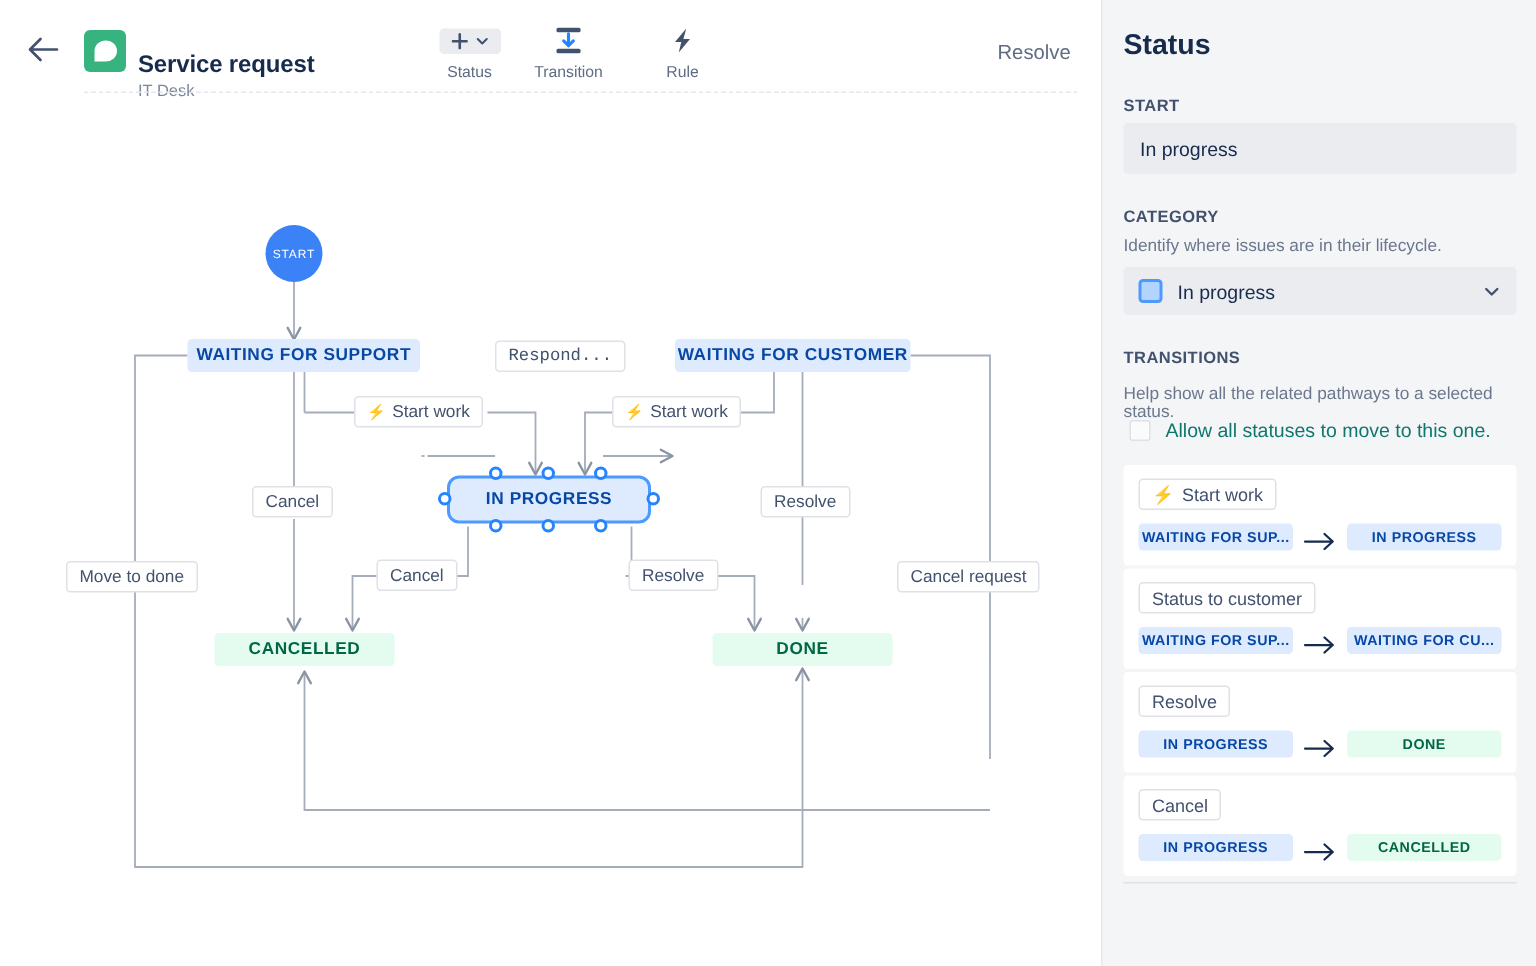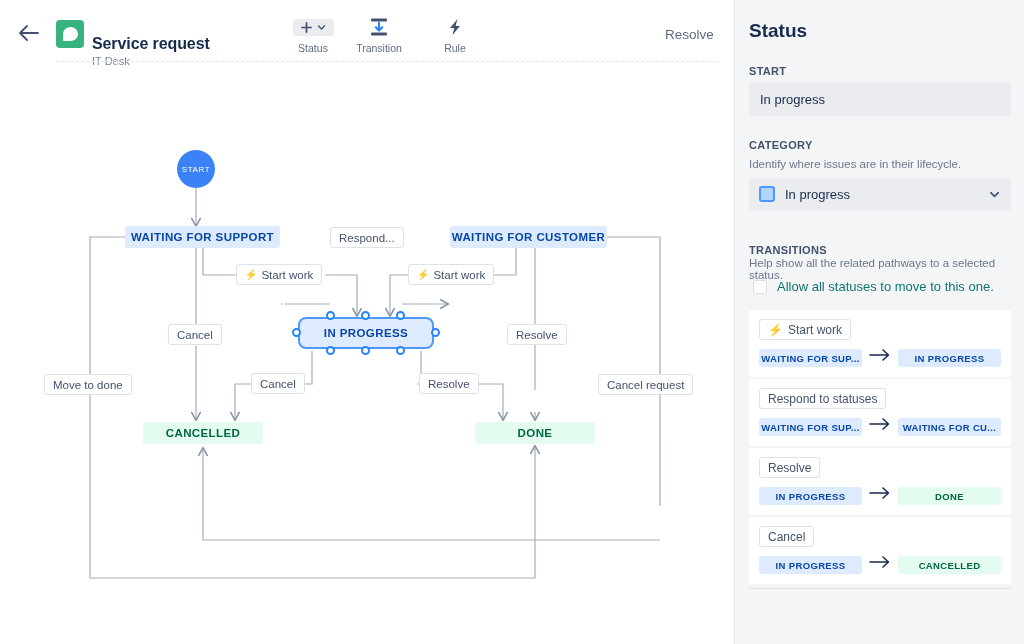--- a/index.html
+++ b/index.html
@@ -150,21 +150,21 @@
     background: #ebecf0; border-radius: 3px; display: flex; align-items: center;
     padding: 0 10px; cursor: pointer;
   }
   #cat-swatch {
     width: 16px; height: 16px; border-radius: 3px;
     background: #b3d4ff; border: 2px solid #4c9aff; flex: none;
   }
   #cat-value { font-size: 13px; color: #172b4d; margin-left: 10px; flex: 1; }
   #cat-chevron { color: #42526e; display: flex; align-items: center; }
 
-  #tr-label { position: absolute; left: 14px; top: 244px; }
+  #tr-label { position: absolute; left: 14px; top: 233px; }
   #tr-help { position: absolute; left: 14px; top: 254px; }
 
   #allow-row {
     position: absolute; left: 18px; top: 279px; display: flex; align-items: center; gap: 10px;
     cursor: pointer;
   }
   #allow-box {
     width: 14px; height: 14px; border-radius: 2px; background: #fafbfc;
     border: 1px solid #dfe1e6;
   }
@@ -174,21 +174,21 @@
   .tr-card {
     background: #ffffff; border-radius: 3px; padding: 9px 10px 10px 10px;
     margin-bottom: 2px; cursor: pointer;
   }
   .tr-card .tr-name {
     display: inline-flex; align-items: center; gap: 5px;
     border: 1px solid #dfe1e6; border-radius: 3px; height: 21px; padding: 0 8px;
     font-size: 12px; color: #42526e; background: #fff;
   }
   .tr-flow {
-    display: flex; align-items: flex-start; gap: 7px; margin-top: 9px;
+    display: flex; align-items: flex-end; gap: 7px; margin-top: 9px;
   }
   .chip {
     height: 18px; border-radius: 3px; display: flex; align-items: center;
     justify-content: center; font-size: 9.5px; font-weight: bold;
     letter-spacing: 0.35px; flex: 1; overflow: hidden; white-space: nowrap;
   }
   .chip.blue { background: #deebff; color: #0747a6; }
   .chip.green { background: #e3fcef; color: #006644; }
   .tr-arrow { color: #172b4d; flex: none; display: flex; align-items: center; }
 
@@ -320,21 +320,21 @@
       <div class="handle" style="left:-6px;  top:11px;"></div>
       <div class="handle" style="right:-6px; top:11px;"></div>
       <div class="handle" style="left:28px;  top:-6px;"></div>
       <div class="handle" style="left:63px;  top:-6px;"></div>
       <div class="handle" style="left:98px;  top:-6px;"></div>
       <div class="handle" style="left:28px;  bottom:-6px;"></div>
       <div class="handle" style="left:63px;  bottom:-6px;"></div>
       <div class="handle" style="left:98px;  bottom:-6px;"></div>
     </div>
 
-    <div class="elabel" style="left:330px; top:161px;">
+    <div class="elabel" style="left:330px; top:161px;font-family:Liberation Mono, monospace;">
       <span>Respond...</span>
     </div>
 
     <div class="elabel" style="left:236px; top:198px;">
       <span class="bolt">⚡</span>
       <span>Start work</span>
     </div>
 
     <div class="elabel" style="left:408px; top:198px;">
       <span class="bolt">⚡</span>
@@ -407,21 +407,21 @@
             <svg width="22" height="12" viewBox="0 0 22 12">
                 <path d="M1 6h18M14 1l5.5 5L14 11" stroke="#172b4d" stroke-width="1.5" fill="none" stroke-linecap="round" stroke-linejoin="round"></path>
               </svg>
           </span>
           <span class="chip blue">IN PROGRESS</span>
         </div>
       </div>
 
       <div class="tr-card">
         <span class="tr-name">
-          <span>Respond to statuses</span>
+          <span>Status to customer</span>
         </span>
         <div class="tr-flow">
           <span class="chip blue">WAITING FOR SUP...</span>
           <span class="tr-arrow">
             <svg width="22" height="12" viewBox="0 0 22 12">
                 <path d="M1 6h18M14 1l5.5 5L14 11" stroke="#172b4d" stroke-width="1.5" fill="none" stroke-linecap="round" stroke-linejoin="round"></path>
               </svg>
           </span>
           <span class="chip blue">WAITING FOR CU...</span>
         </div>

